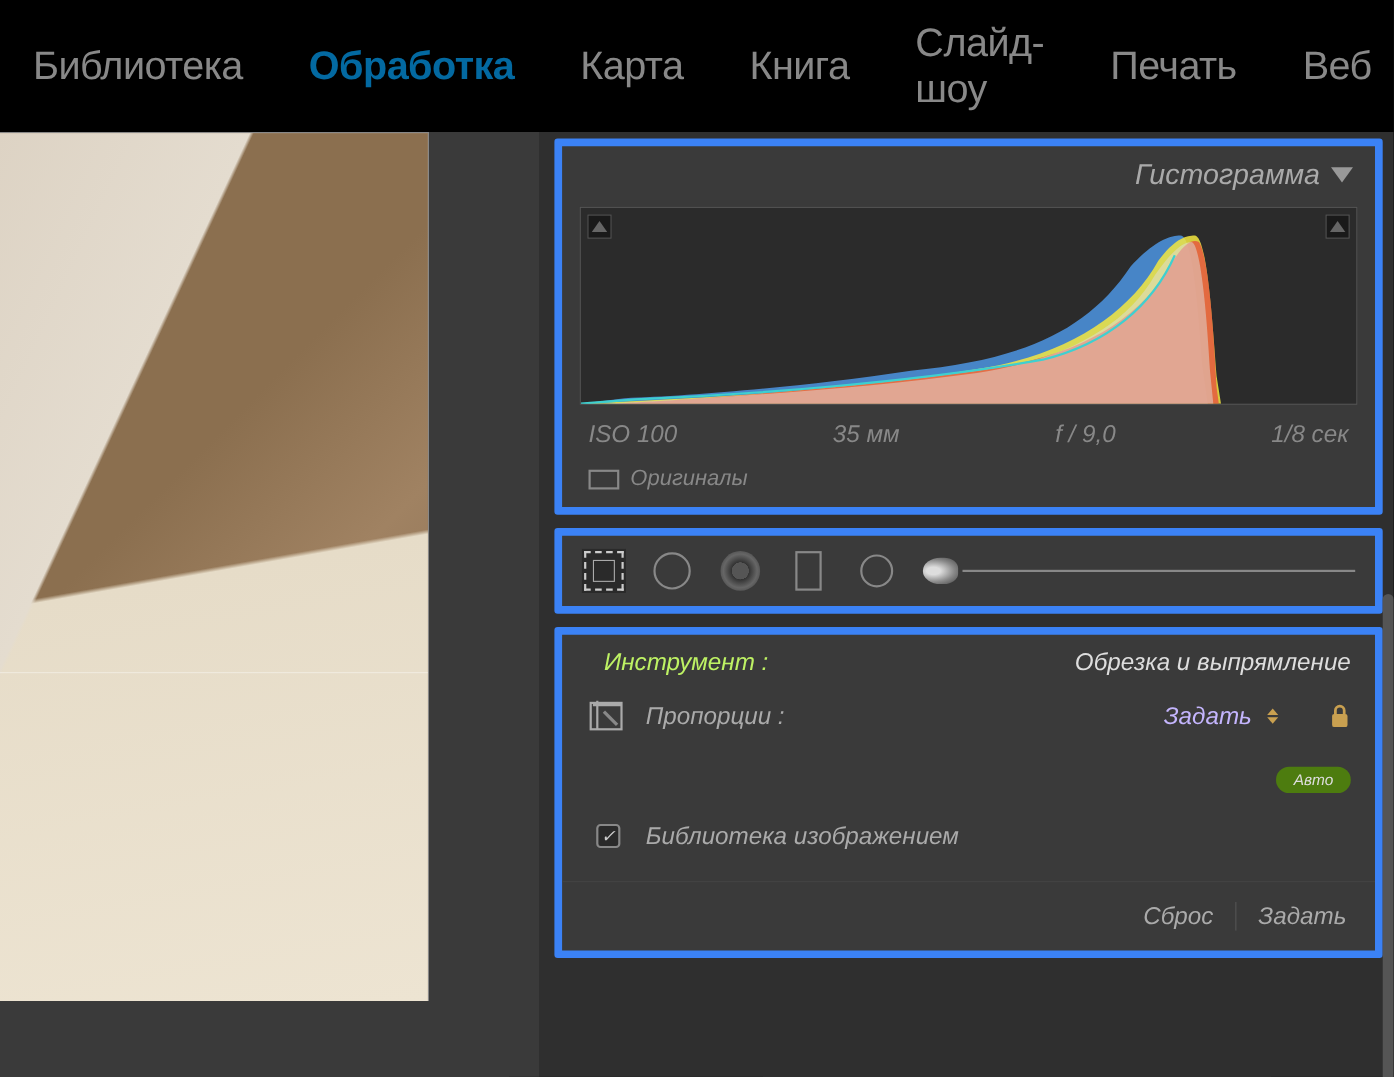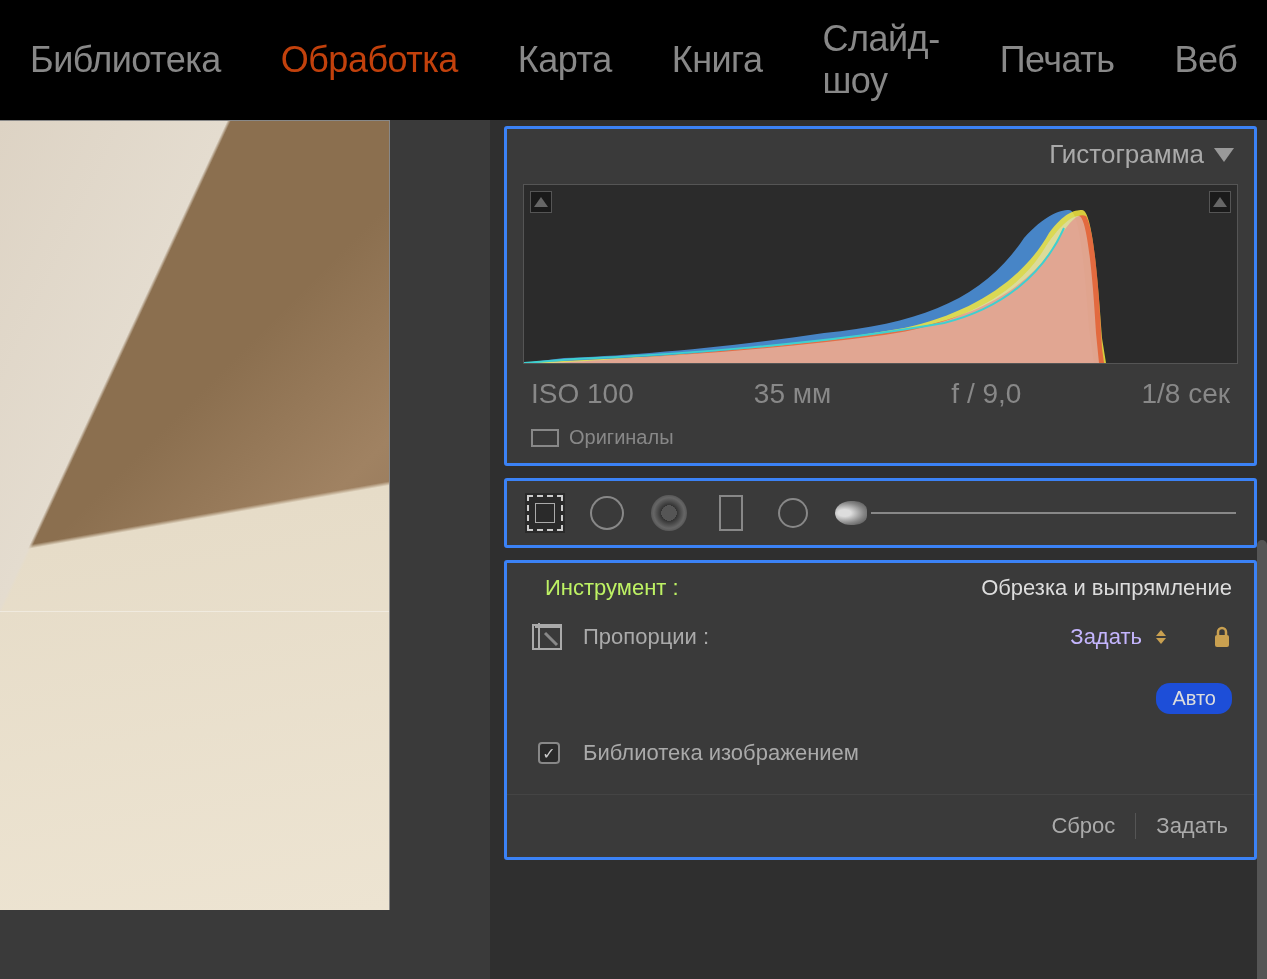--- a/index.html
+++ b/index.html
@@ -23,21 +23,21 @@
   gap: 22px;
   background: #000;
 }
 .module-tab {
   color: #888;
   font-size: 36px;
   font-weight: 300;
   cursor: pointer;
   letter-spacing: -0.5px;
 }
-.module-tab.active { color: #c2410c; font-weight: 400; }
+.module-tab.active { color: #0369a1; font-weight: 700; }
 .module-sep {
   width: 2px;
   height: 40px;
   background: #444;
   margin: 0 8px;
 }
 
 
 .workspace {
   display: flex;
@@ -73,22 +73,23 @@
   background: #2f2f2f;
   display: flex;
   flex-direction: column;
   padding-left: 8px;
   position: relative;
 }
 
 .panel-inner {
   background: #3a3a3a;
   margin: 6px 10px 6px 6px;
-  border: 3px solid #3b82f6;
+  border: 7px solid #3b82f6;
   border-radius: 3px;
+  font-style: italic;
 }
 
 
 .panel-header {
   display: flex;
   justify-content: flex-end;
   align-items: center;
   padding: 10px 20px;
   gap: 10px;
 }
@@ -135,21 +136,21 @@
   position: absolute;
   left: 0; right: 0; bottom: 0;
   height: 155px;
 }
 
 .exif-row {
   display: flex;
   justify-content: space-between;
   padding: 10px 24px 8px 24px;
   color: #888;
-  font-size: 28px;
+  font-size: 22px;
   font-weight: 300;
 }
 
 .originals-row {
   padding: 8px 24px 14px 24px;
   display: flex;
   align-items: center;
   gap: 10px;
   color: #888;
   font-size: 20px;
@@ -266,25 +267,25 @@
   border-top: 6px solid #c9a050;
 }
 
 .lock-icon {
   width: 20px; height: 24px;
   position: relative;
 }
 .lock-icon svg { width: 100%; height: 100%; }
 
 .auto-badge {
-  background: #1d4ed8;
+  background: #4d7c0f;
   color: #ddd;
   border-radius: 14px;
   padding: 4px 16px;
-  font-size: 20px;
+  font-size: 14px;
   margin-left: auto;
 }
 
 .level-icon {
   width: 46px; height: 46px;
   position: relative;
 }
 
 .slider-track {
   flex: 1;

